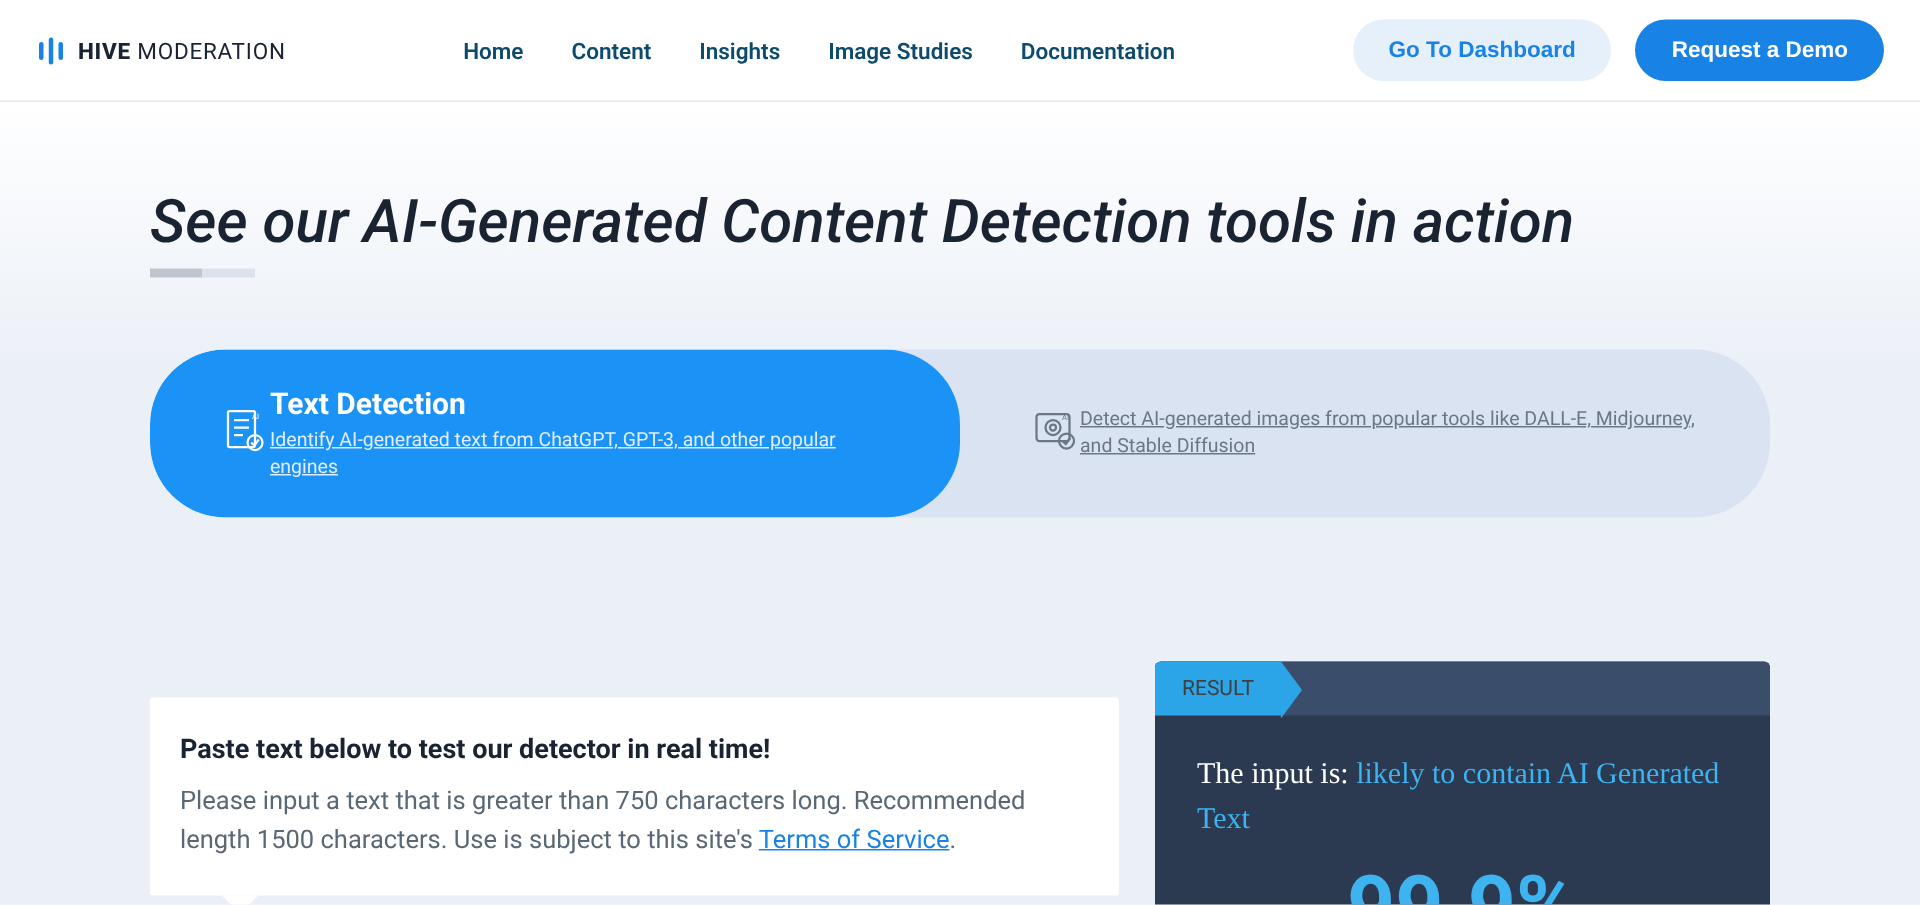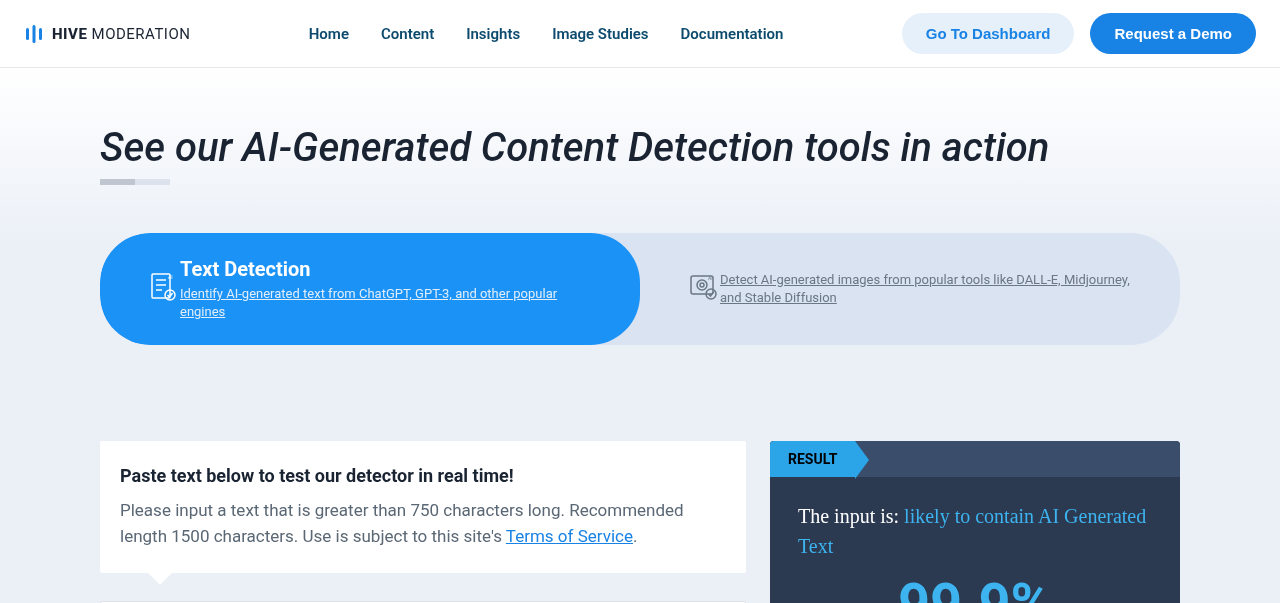--- a/index.html
+++ b/index.html
@@ -148,20 +148,21 @@
     .panels {
       display: flex;
       gap: 24px;
     }
     .input-panel {
       flex: 1;
       background: #ffffff;
       border-radius: 2px;
       padding: 24px 20px;
       position: relative;
+      margin-top: 24px;
     }
     .input-panel::after {
       content: '';
       position: absolute;
       bottom: -12px;
       left: 48px;
       width: 0;
       height: 0;
       border-left: 12px solid transparent;
       border-right: 12px solid transparent;
@@ -221,23 +222,23 @@
       border-radius: 4px;
       overflow: hidden;
     }
     .result-header {
       display: flex;
       align-items: center;
       background: #3a4d6b;
     }
     .result-badge {
       background: #2ba4e8;
-      color: #000000;
+      color: #404040;
       font-size: 14px;
-      font-weight: 700;
+      font-weight: 400;
       padding: 10px 18px;
       position: relative;
     }
     .result-badge::after {
       content: '';
       position: absolute;
       right: -14px;
       top: 0;
       width: 0;
       height: 0;

